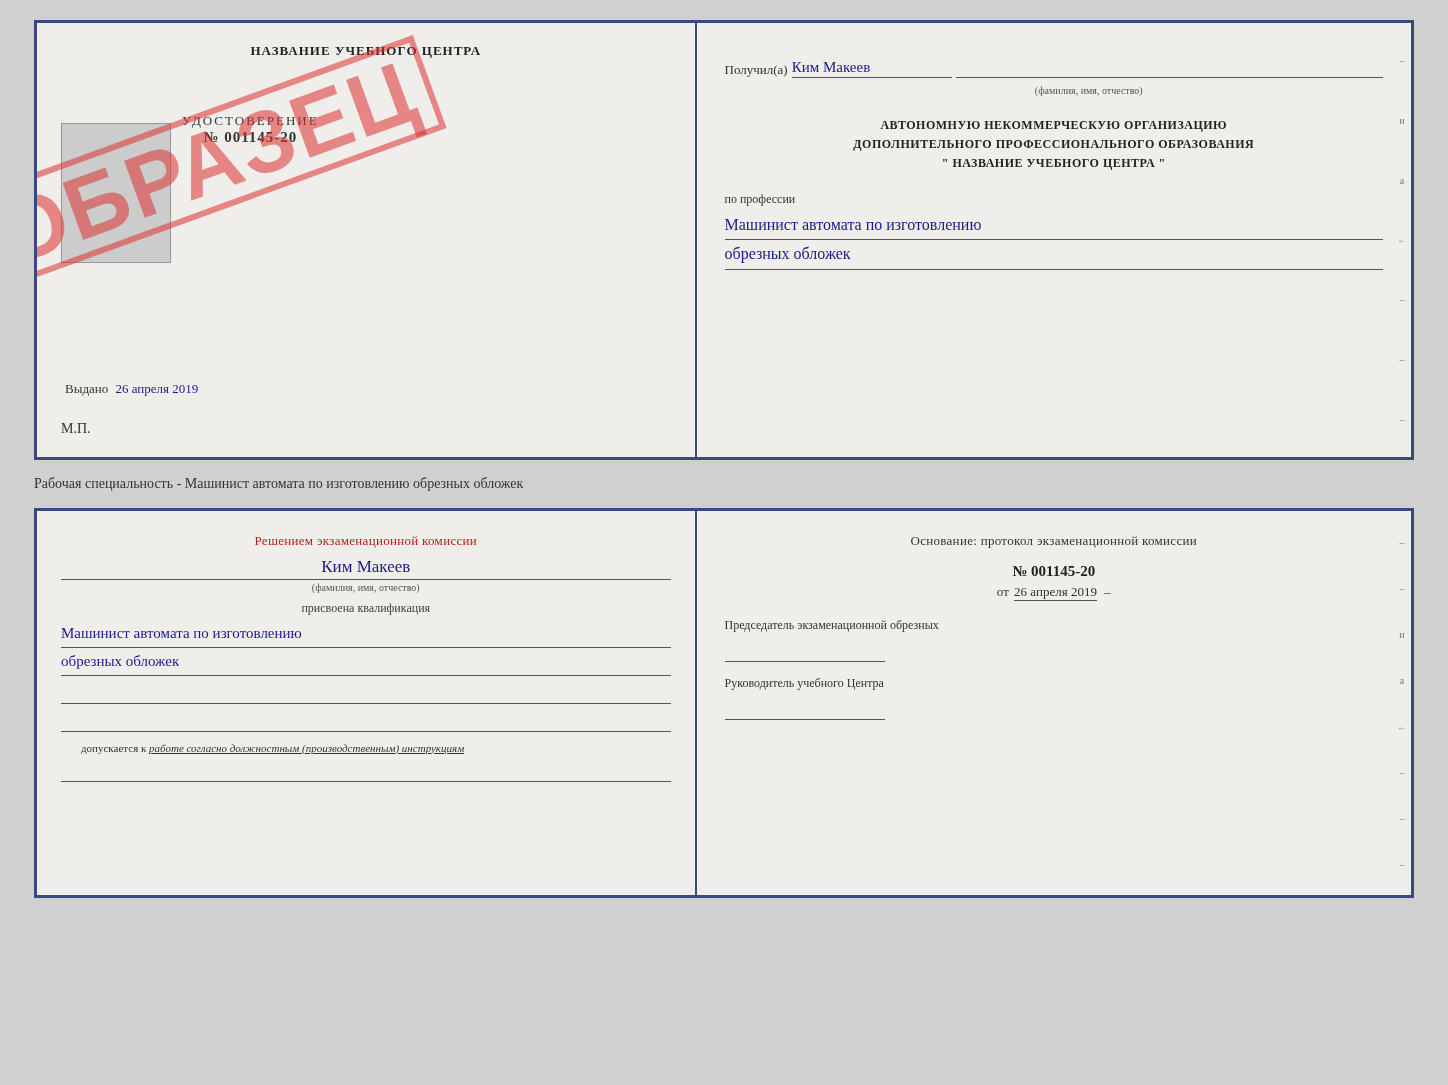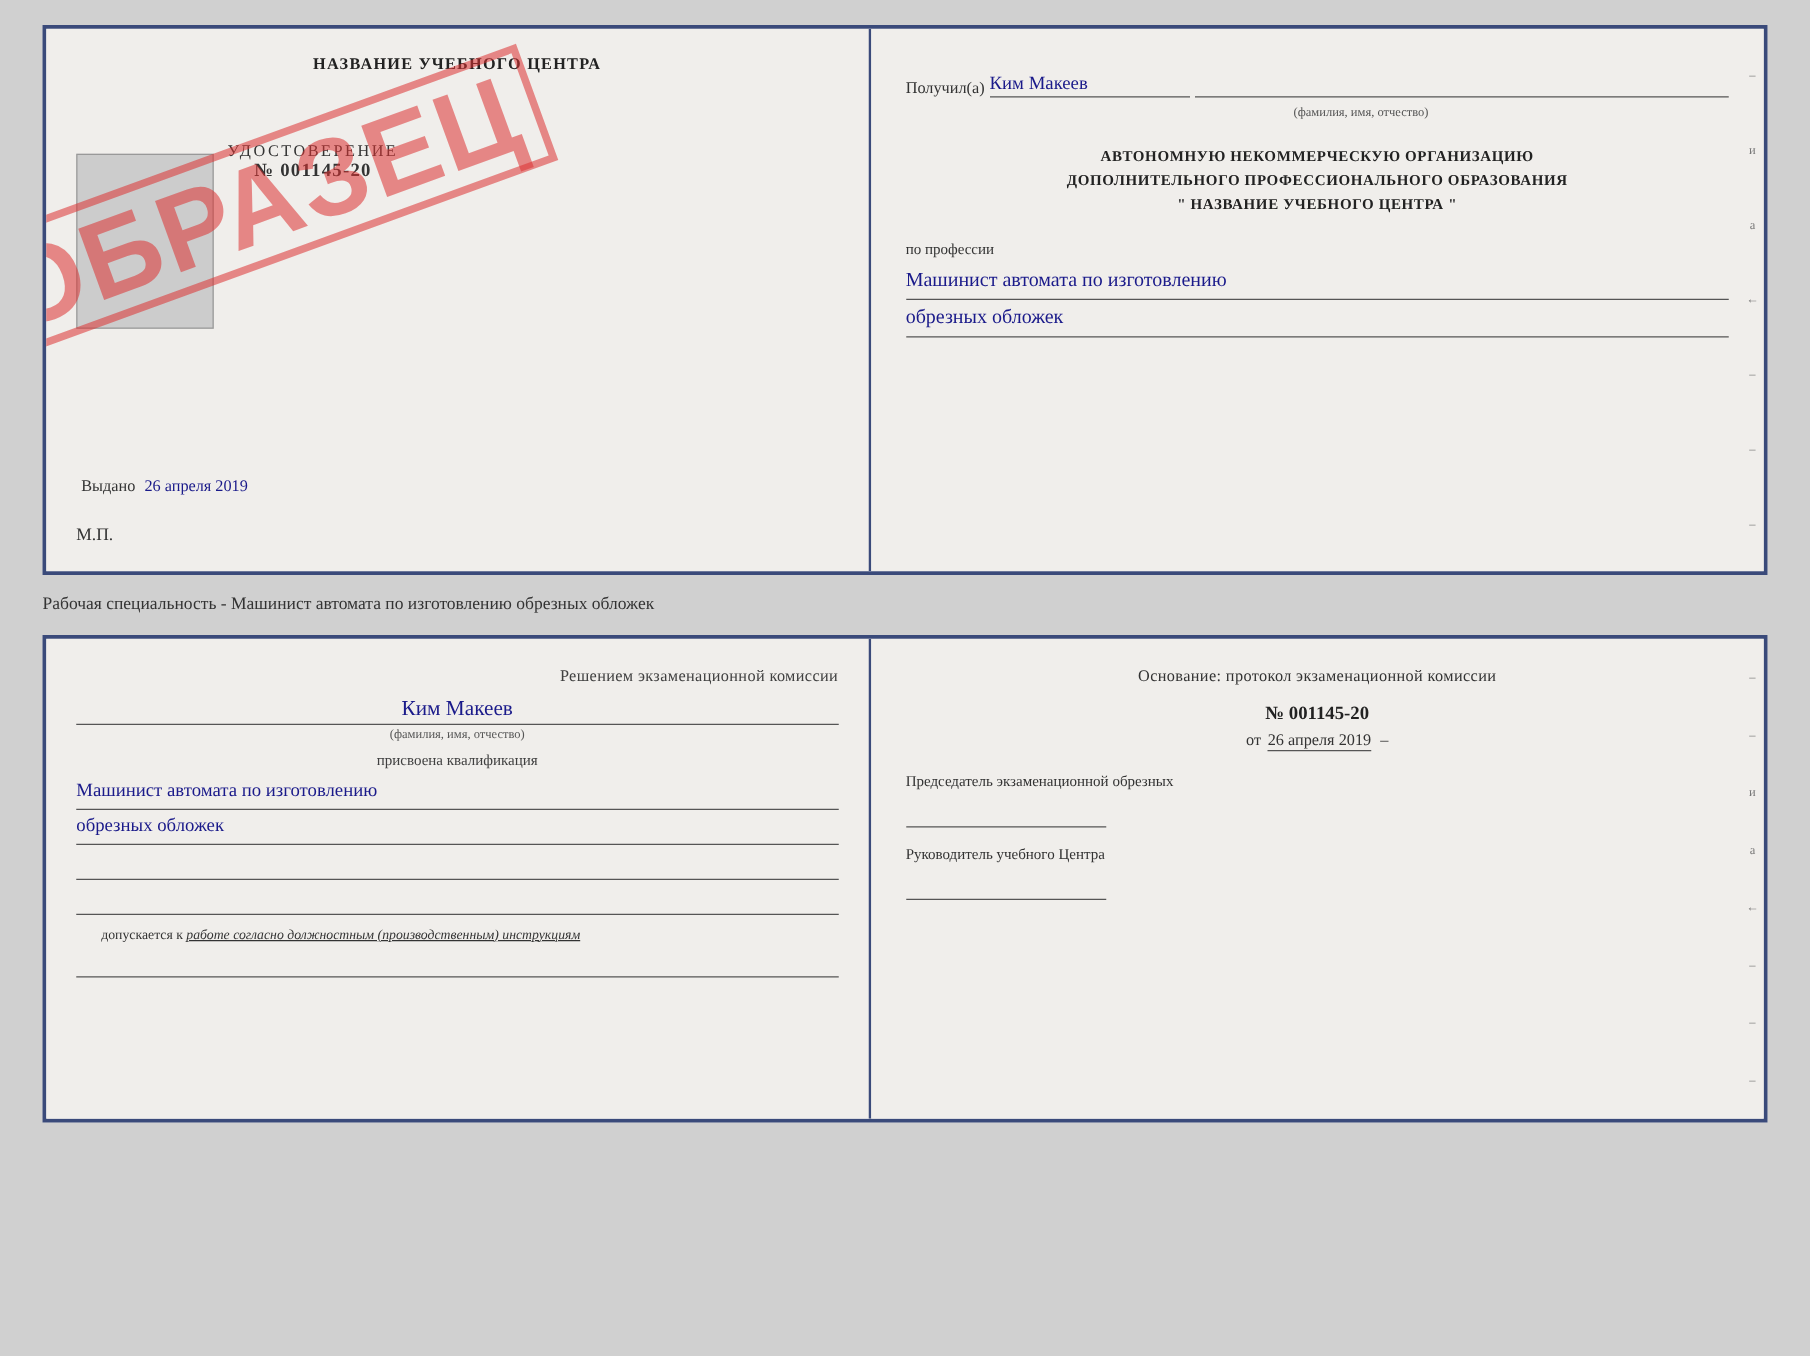--- a/index.html
+++ b/index.html
@@ -224,22 +224,22 @@
 
     .bottom-right {
       width: 52%;
       padding: 20px 28px;
       background: #f0eeeb;
       position: relative;
     }
 
     .decision-title {
       font-size: 13px;
-      color: #404040;
-      text-align: right;
+      color: #b91c1c;
+      text-align: center;
       line-height: 1.5;
       font-weight: normal;
       letter-spacing: 0.3px;
     }
 
     .name-large {
       font-family: 'Segoe Script', 'Comic Sans MS', cursive;
       font-size: 17px;
       color: #1a1a8a;
       text-align: center;

